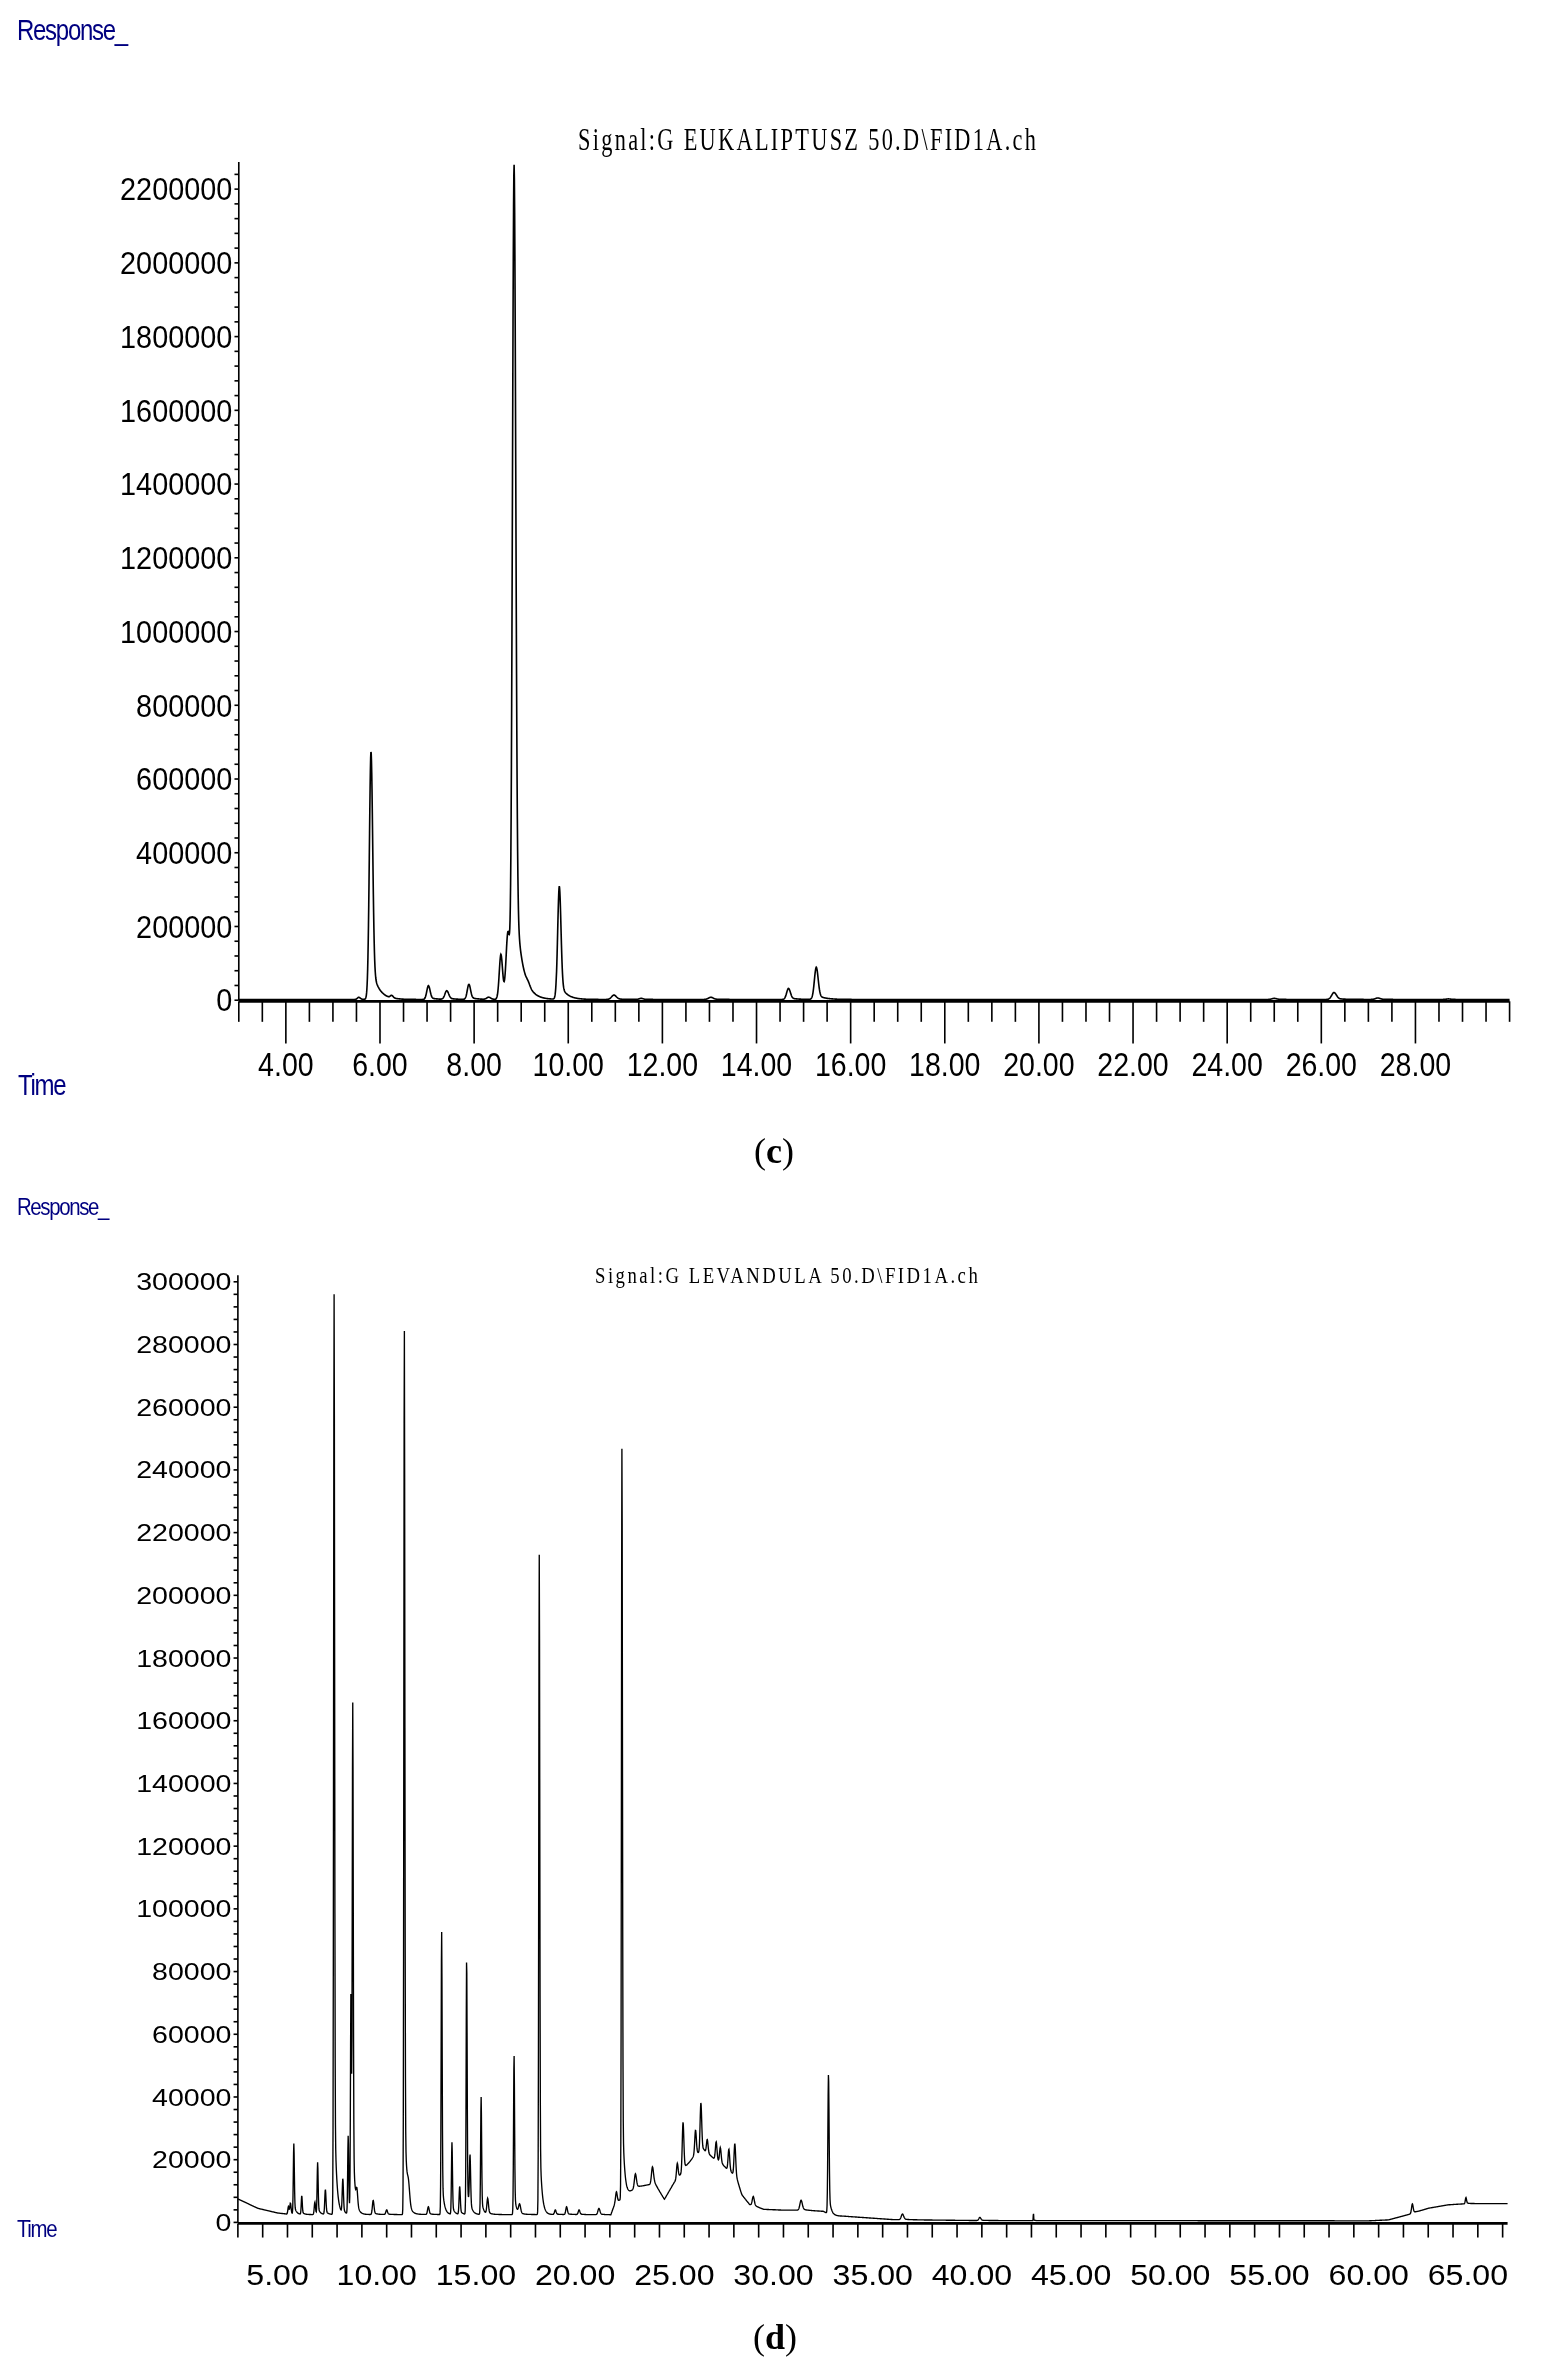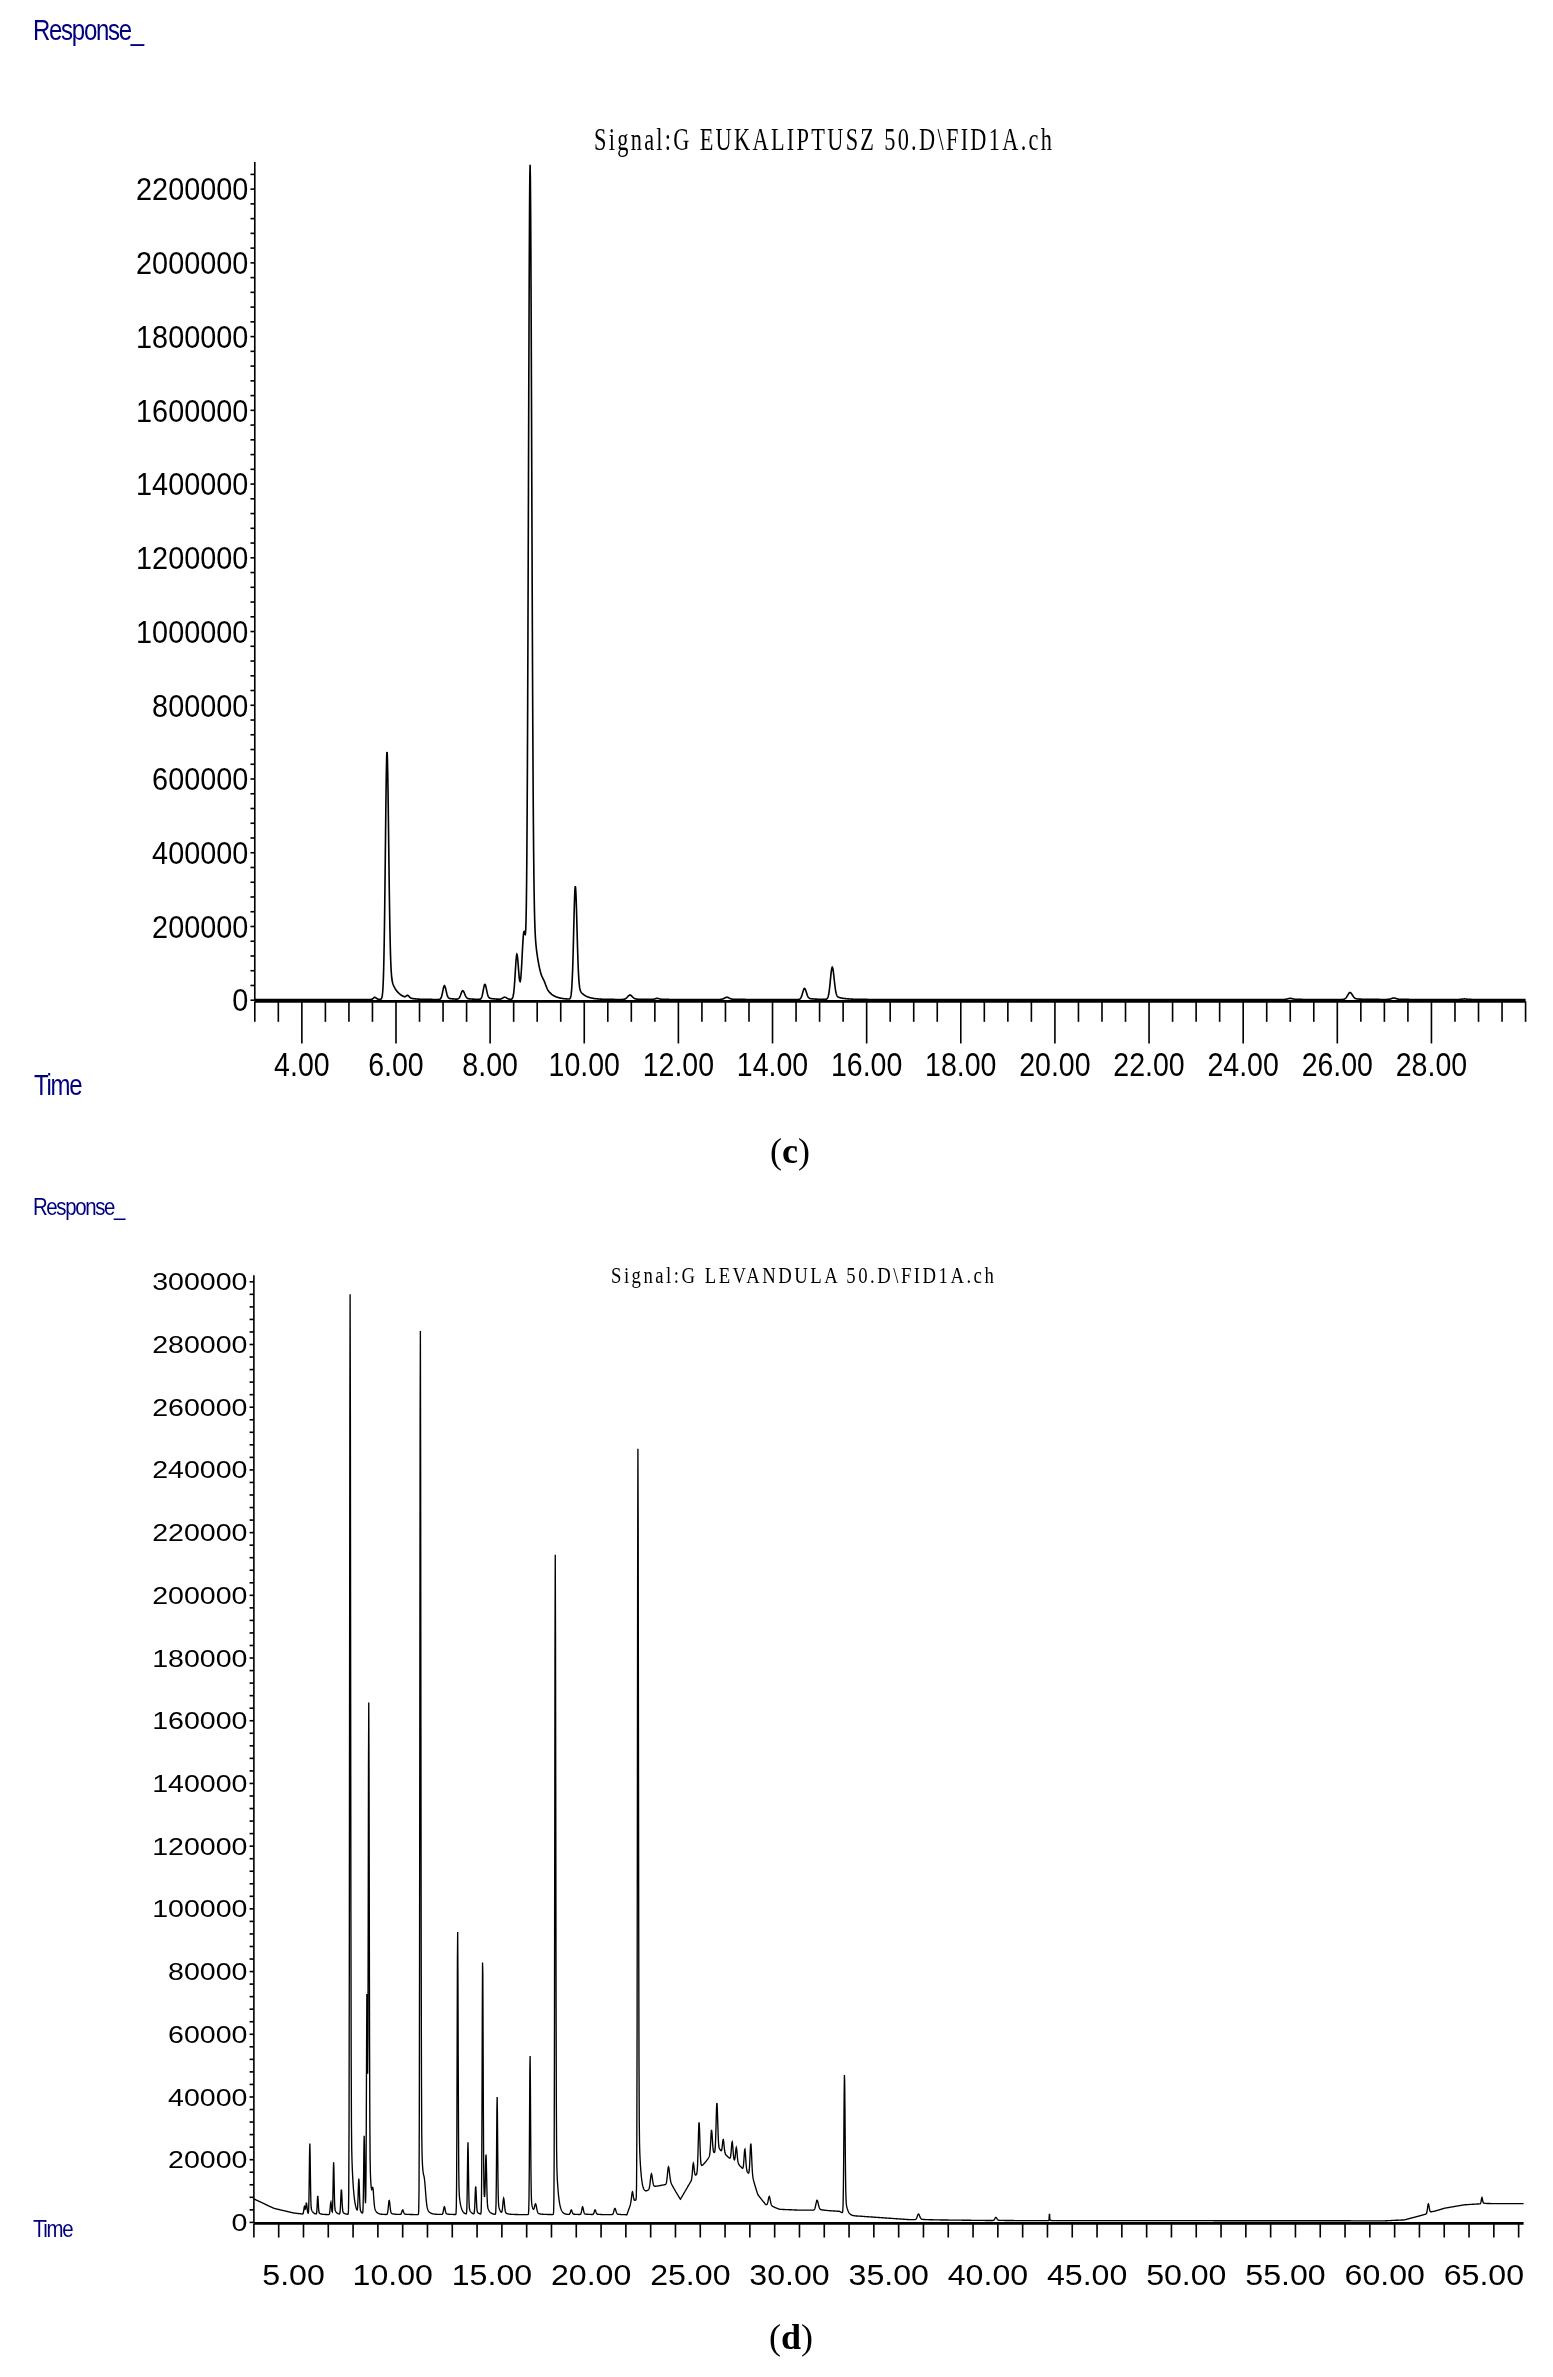--- a/index.html
+++ b/index.html
@@ -1,18 +1,18 @@
 <!DOCTYPE html>
 <html style="font-size:8.6px"><head>
 <meta charset="utf-8">
 <style>
   html, body { margin: 0; padding: 0; background: #ffffff; }
   body { width: 1554px; height: 2377px; position: relative; overflow: hidden;
          font-family: "Liberation Sans", sans-serif; }
-  .panel { position: absolute; left: 16px; width: 1250px; }
+  .panel { position: absolute; left: 0; width: 1250px; }
   #panel-c { top: 0; height: 1178px; }
   #panel-d { top: 1178px; height: 1199px; }
   .axis-name { position: absolute; color: #000080; font-family: "Liberation Sans", sans-serif;
                letter-spacing: -1.6px; transform-origin: left top; }
   .resp-c { left: 17.3px; top: 13px; font-size: 30px; transform: scaleX(0.8); }
   .time-c { left: 18.4px; top: 1068px; font-size: 30px; transform: scaleX(0.8); }
   .resp-d { left: 17.3px; top: 15px; font-size: 24px; transform: scaleX(0.85); }
   .time-d { left: 17.3px; top: 1037px; font-size: 24px; transform: scaleX(0.85); }
   .signal { position: absolute; font-family: "Liberation Serif", serif; color: #000;
             transform-origin: left top; white-space: pre; }

